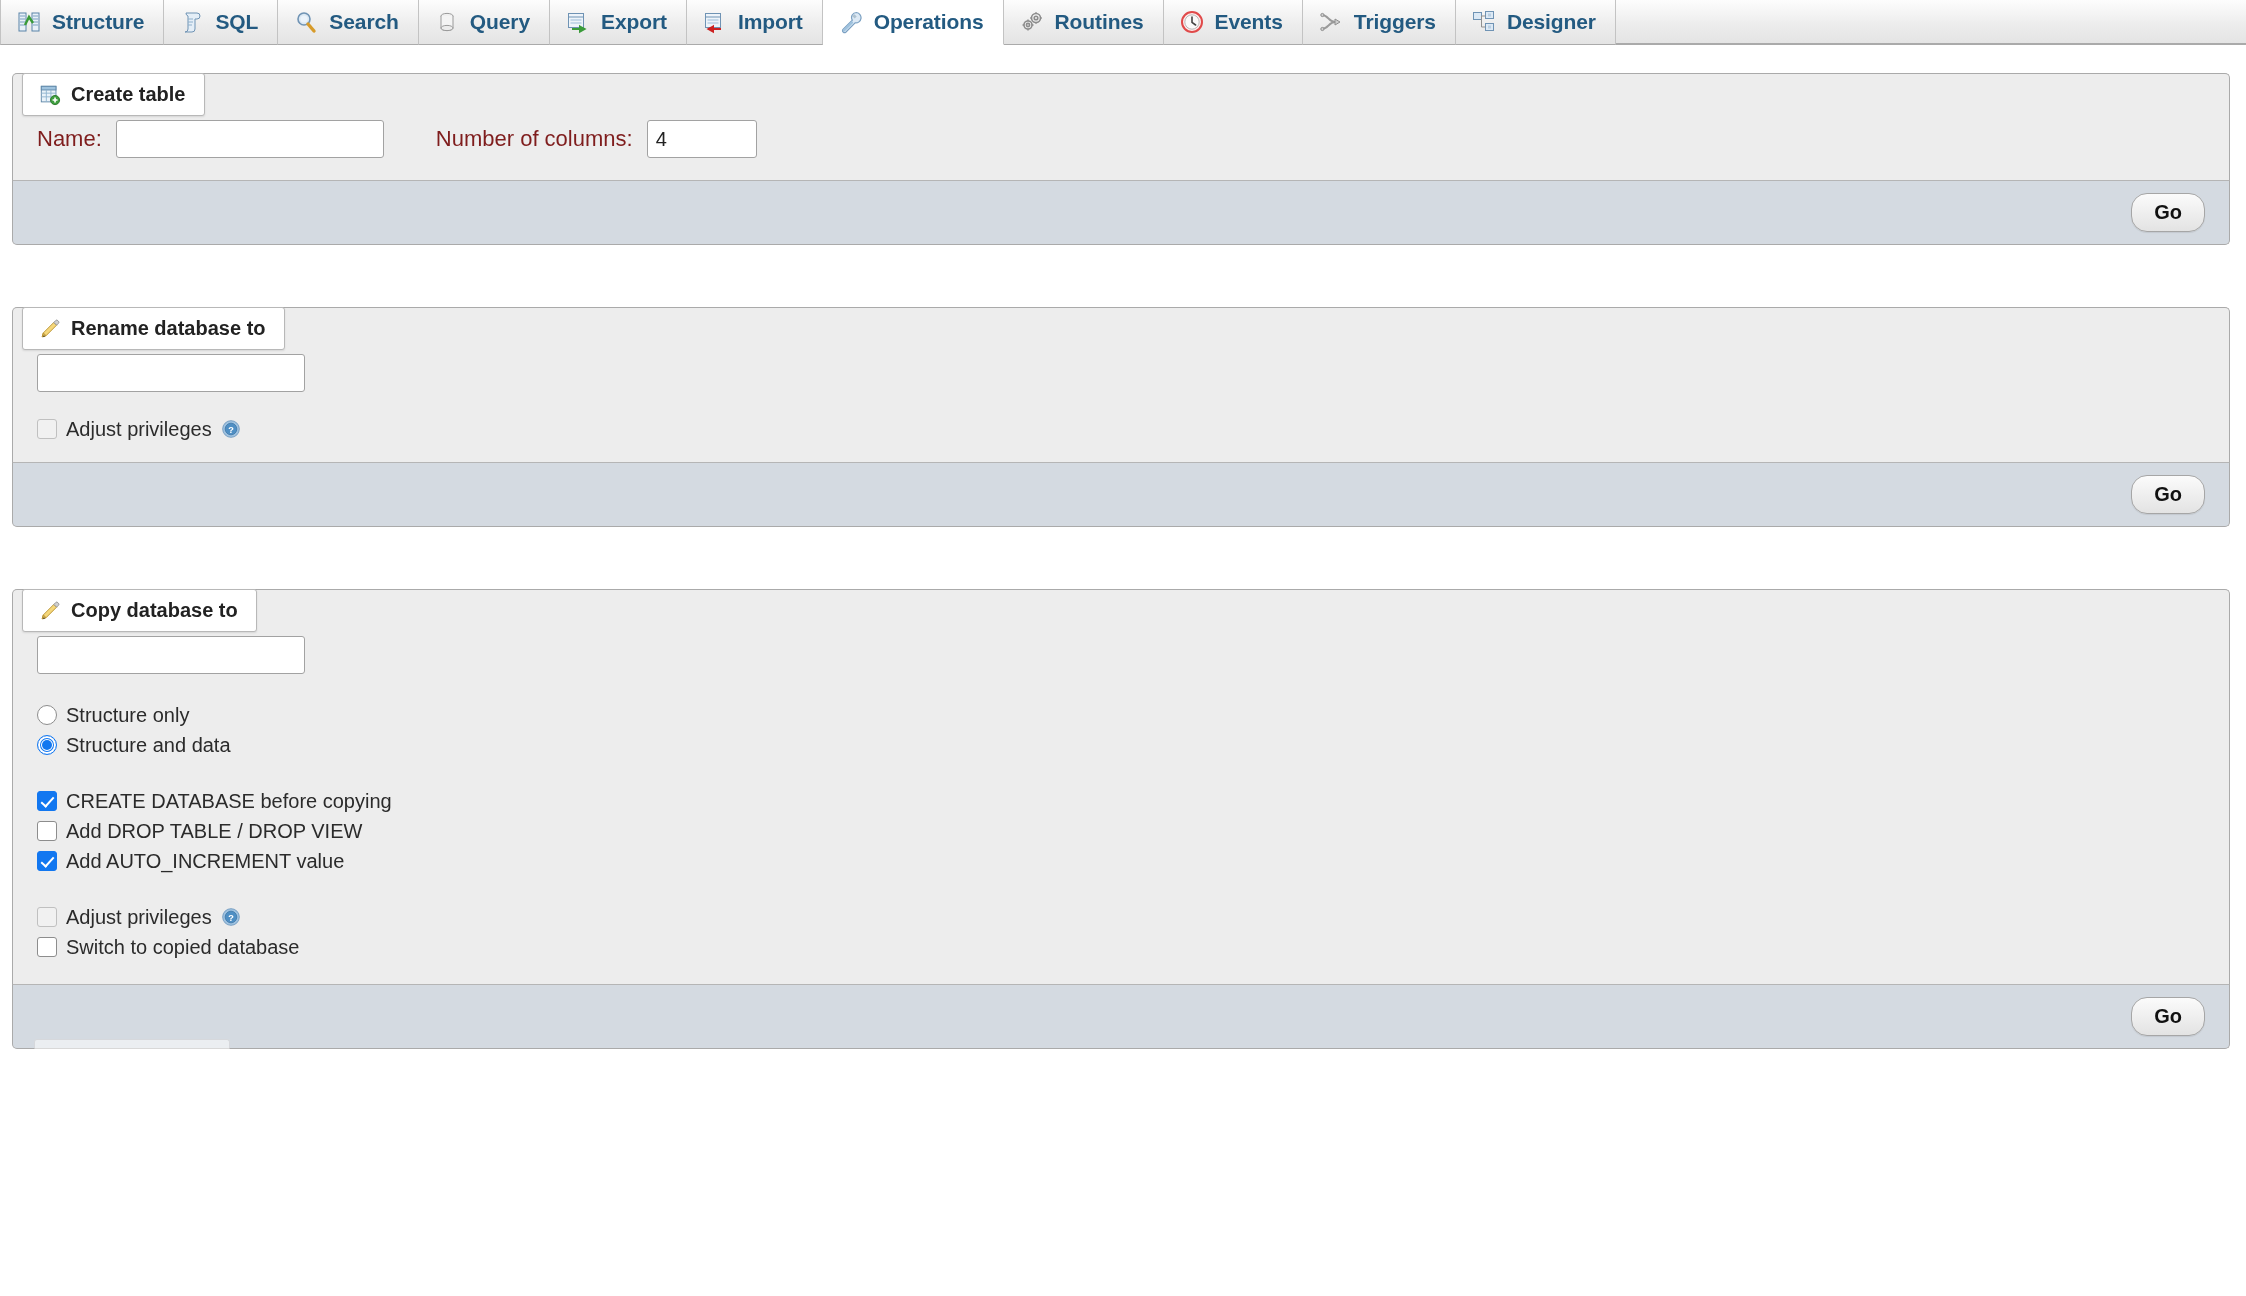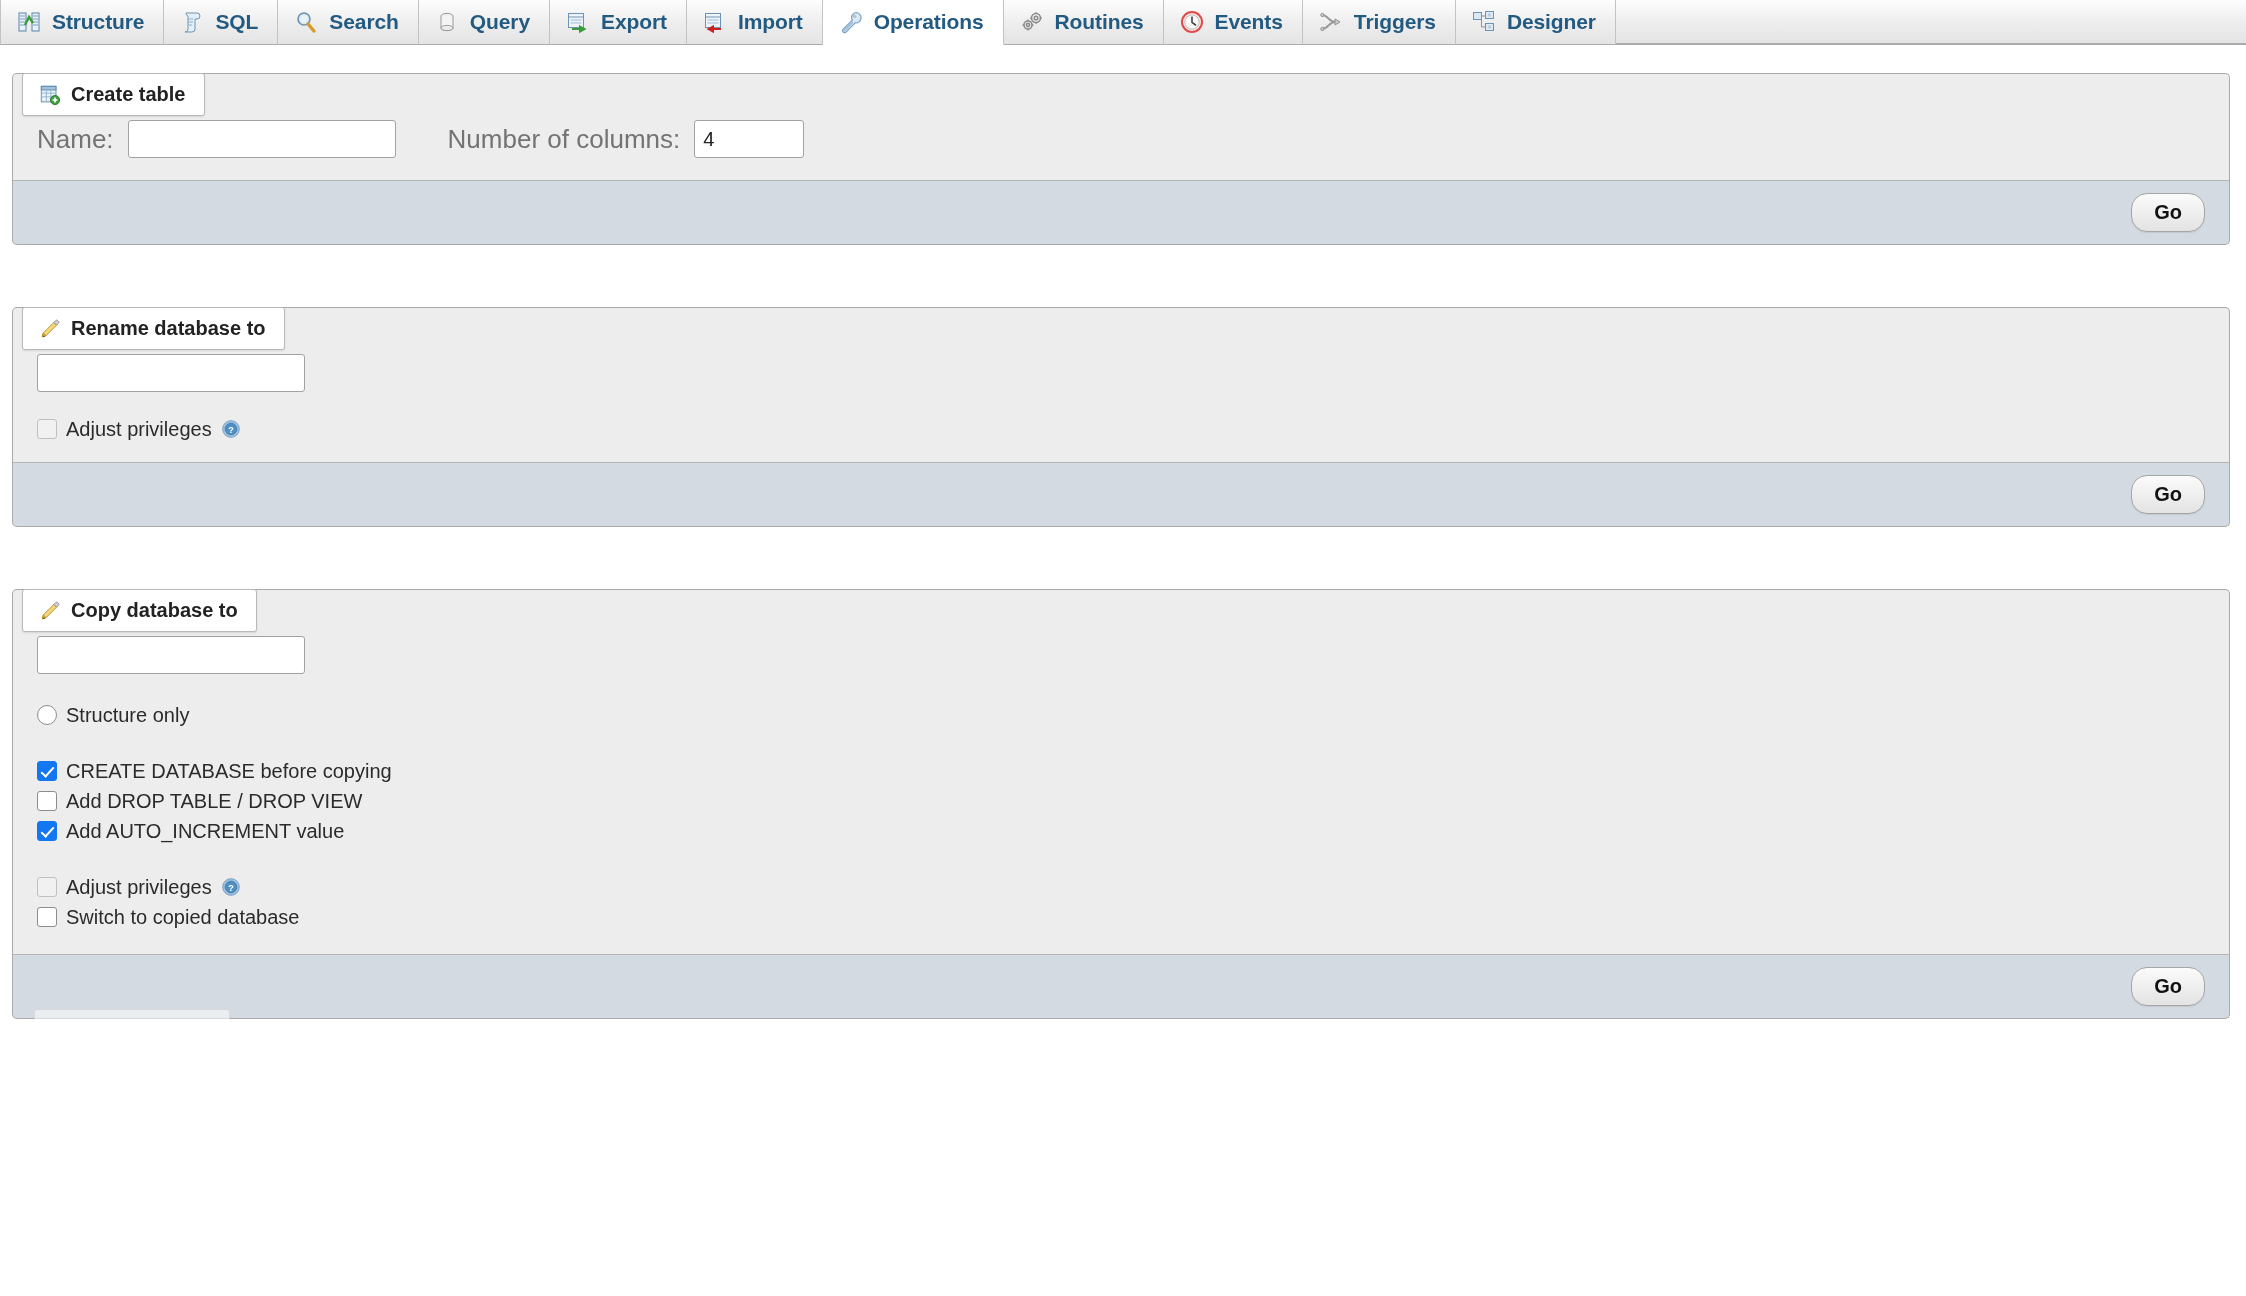--- a/index.html
+++ b/index.html
@@ -111,22 +111,22 @@
   
   .fieldset { border-bottom: 1px solid #b5b5b5; border-radius: 5px 5px 0 0; }
 
   
   .row {
     display: flex;
     align-items: center;
     gap: 14px;
   }
   .label {
-    font-size: 26px;
-    color: #737373;
+    font-size: 22px;
+    color: #7f1d1d;
     white-space: nowrap;
   }
   input[type=text], .textbox {
     font-family: "Liberation Sans", sans-serif;
     font-size: 20px;
     color: #222;
     padding: 4px 8px;
     height: 38px;
     border: 1px solid #a2a2a2;
     border-radius: 3px;
@@ -454,20 +454,24 @@
     <div class="fieldset">
       <input class="textbox inp-dbname" type="text" value="" style="">
 
       <div class="spacer-18"></div>
 
       <div class="opt-group">
         <div class="optline">
           <span class="rb"></span>
           <span class="label">Structure only</span>
         </div>
+        <div class="optline">
+          <span class="rb checked"></span>
+          <span class="label">Structure and data</span>
+        </div>
       </div>
 
       <div class="spacer-18"></div>
 
       <div class="opt-group">
         <div class="optline">
           <span class="cb checked"></span>
           <span class="label">CREATE DATABASE before copying</span>
         </div>
         <div class="optline">

